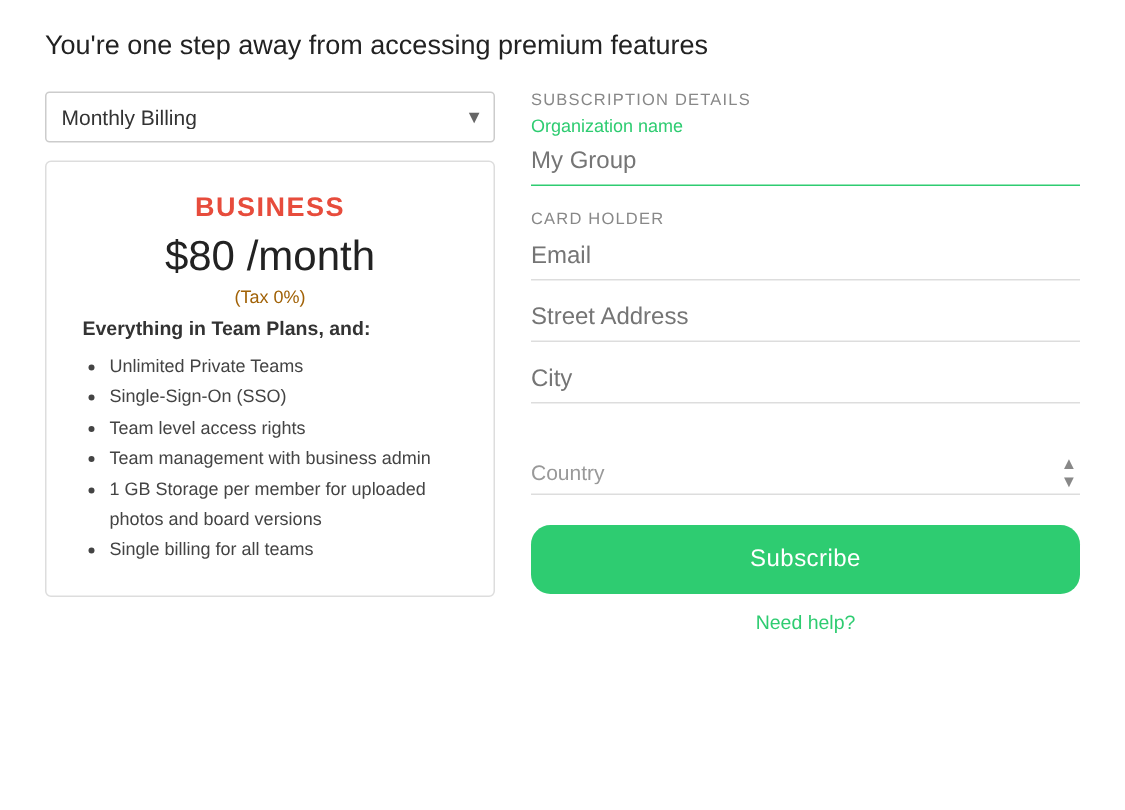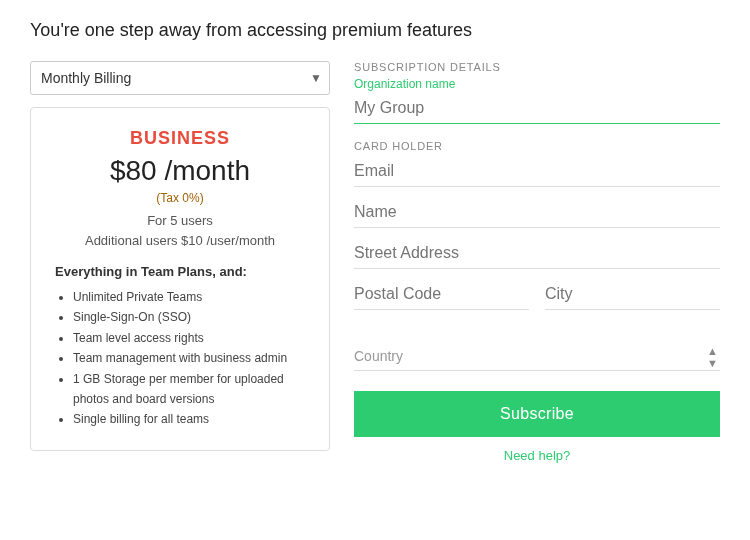--- a/index.html
+++ b/index.html
@@ -197,21 +197,21 @@
       flex-direction: column;
       line-height: 1;
       gap: 1px;
     }
 
     .subscribe-btn {
       width: 100%;
       background: #2ecc71;
       color: #fff;
       border: none;
-      border-radius: 0;
+      border-radius: 13px;
       padding: 14px;
       font-size: 16px;
       font-weight: 500;
       cursor: pointer;
       margin-top: 18px;
       letter-spacing: 0.3px;
     }
 
     .need-help {
       text-align: center;
@@ -242,24 +242,20 @@
         <option>Monthly Billing</option>
         <option>Annual Billing</option>
       </select>
       <span class="select-arrow">▼</span>
     </div>
 
     <div class="plan-card">
       <div class="plan-name">BUSINESS</div>
       <div class="plan-price">$80 /month</div>
       <div class="plan-tax">(Tax 0%)</div>
-      <div class="plan-users">
-        <span>For 5 users</span><br>
-        <span>Additional users $10 /user/month</span>
-      </div>
       <div class="plan-features-title">Everything in Team Plans, and:</div>
       <ul class="plan-features">
         <li>Unlimited Private Teams</li>
         <li>Single-Sign-On (SSO)</li>
         <li>Team level access rights</li>
         <li>Team management with business admin</li>
         <li>1 GB Storage per member for uploaded photos and board versions</li>
         <li>Single billing for all teams</li>
       </ul>
     </div>
@@ -274,29 +270,23 @@
       <input class="input-field org-input" type="text" placeholder="My Group" style="">
     </div>
 
 
     <div class="form-section">
       <div class="section-label" style="margin-top: 16px;">CARD HOLDER</div>
       <div class="field-wrap">
         <input class="input-field" type="email" placeholder="Email" style="">
       </div>
       <div class="field-wrap" style="margin-top: 10px;">
-        <input class="input-field" type="text" placeholder="Name" style="">
-      </div>
-      <div class="field-wrap" style="margin-top: 10px;">
         <input class="input-field" type="text" placeholder="Street Address" style="">
       </div>
       <div class="field-row" style="margin-top: 10px;">
-        <div class="field-wrap">
-          <input class="input-field" type="text" placeholder="Postal Code" style="">
-        </div>
         <div class="field-wrap">
           <input class="input-field" type="text" placeholder="City" style="">
         </div>
       </div>
 
       <div class="country-select-wrapper">
         <select class="country-select">
           <option value="">Country</option>
           <option value="US">United States</option>
           <option value="GB">United Kingdom</option>

